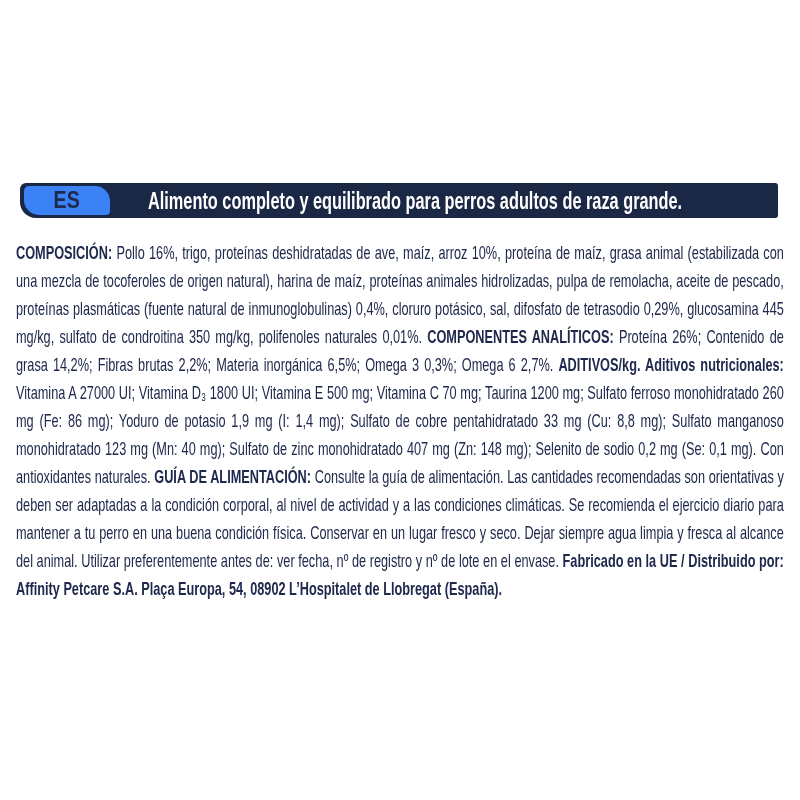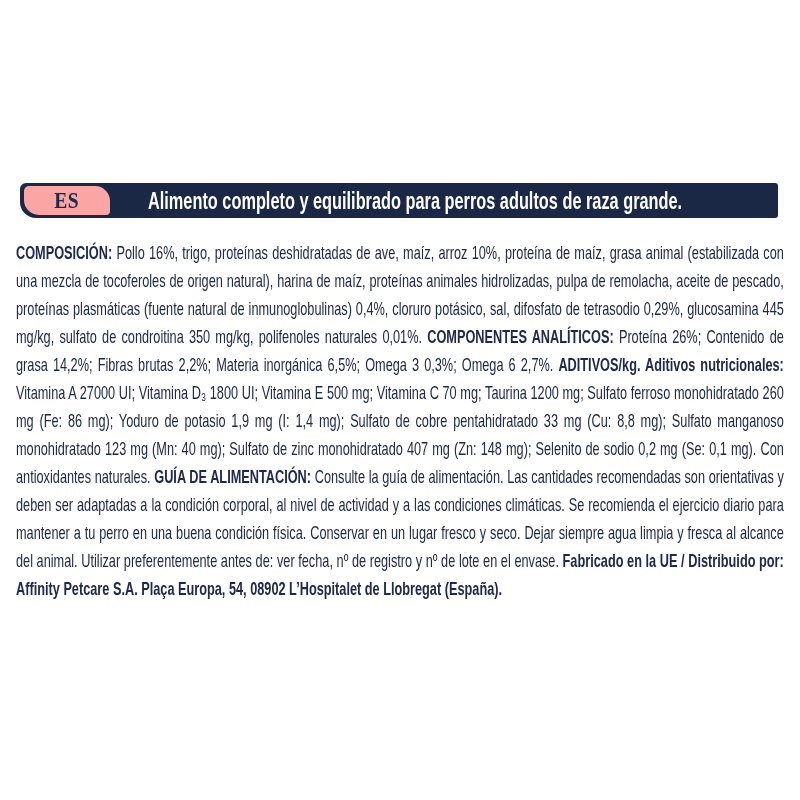--- a/index.html
+++ b/index.html
@@ -24,26 +24,25 @@
     height: 35px;
     background: var(--navy-bar, #1a2745);
     border-radius: 6px 3px 3px 16px;
   }
   .lang-tab {
     position: absolute;
     left: 4px;
     top: 3px;
     width: 86px;
     height: 29px;
-    background: #fca5a5;
+    background: #3b82f6;
     border-radius: 5px 15px 4px 15px;
     display: flex;
     align-items: center;
     justify-content: center;
-    font-family: Liberation Serif, serif;
   }
   .lang-tab span {
     font-size: 23px;
     font-weight: bold;
     color: var(--navy-text, #20294d);
     transform: scaleX(0.85);
     letter-spacing: 0.5px;
   }
   .header-title-wrap {
     position: absolute;

